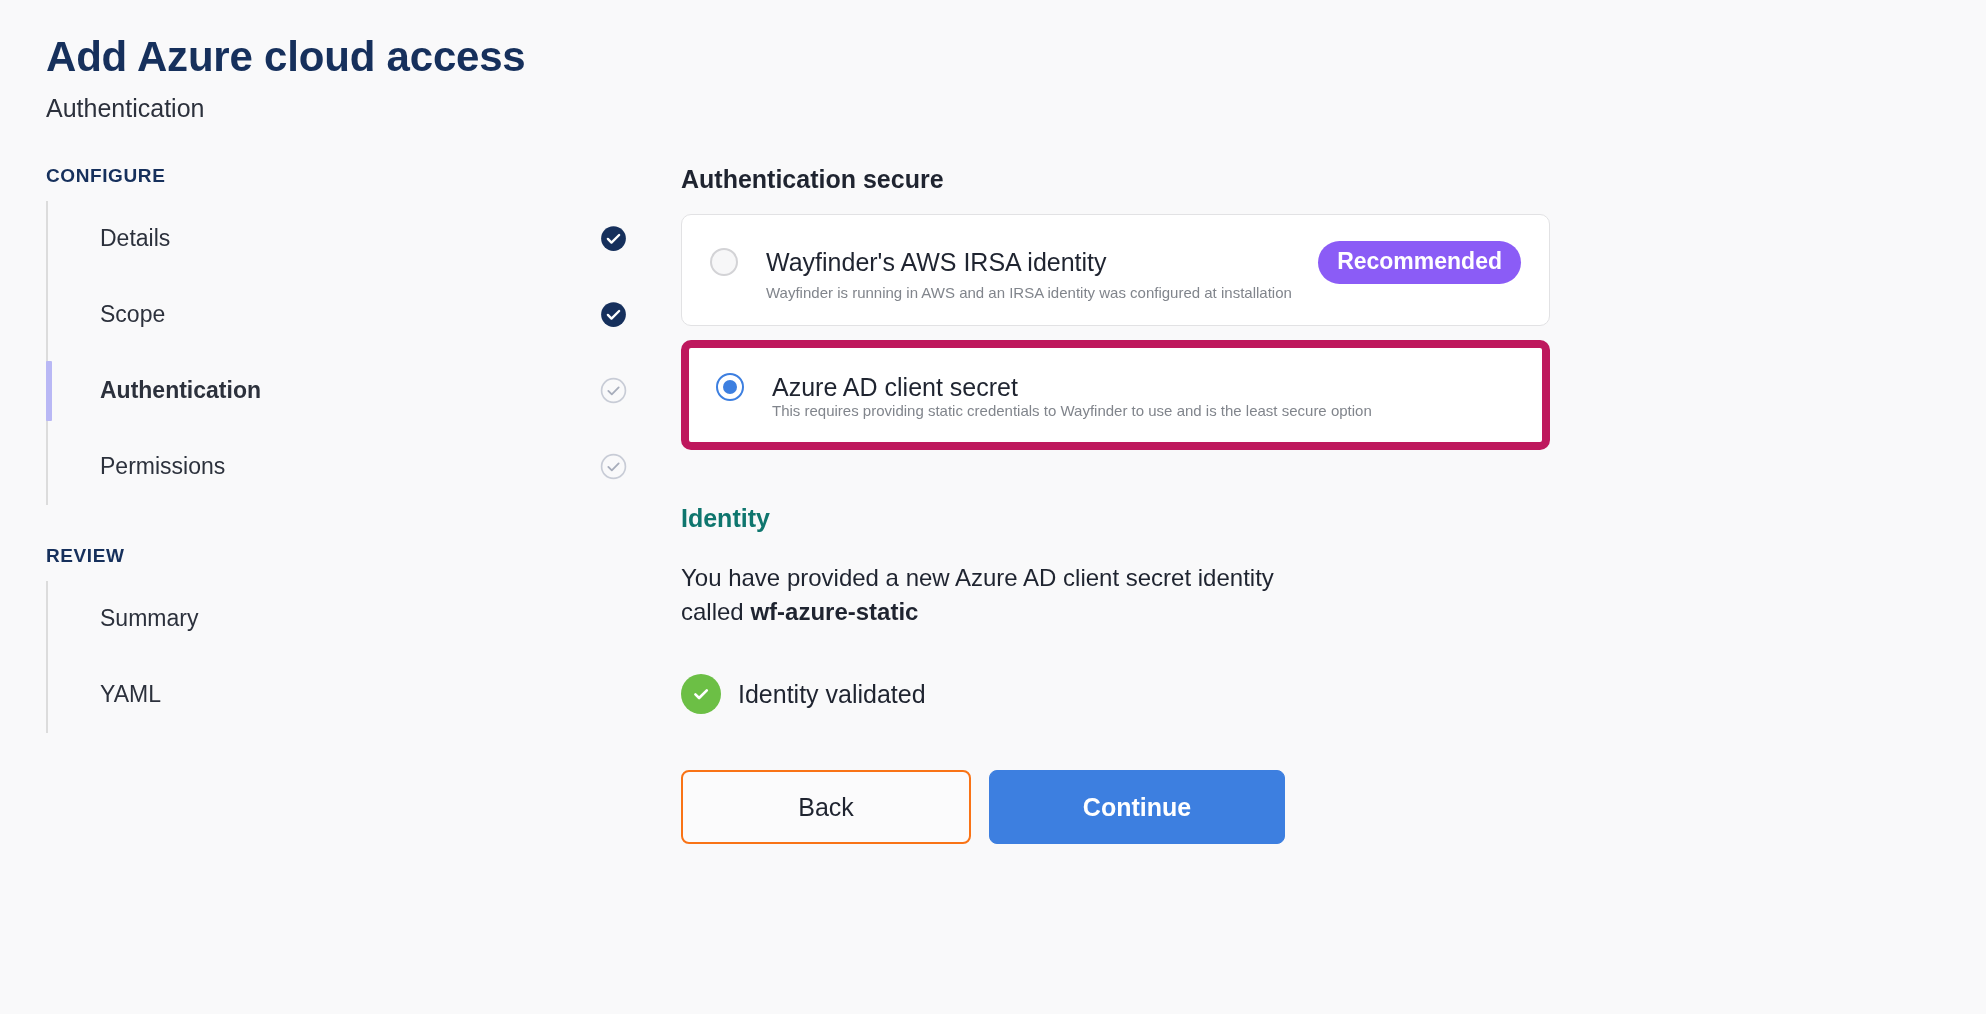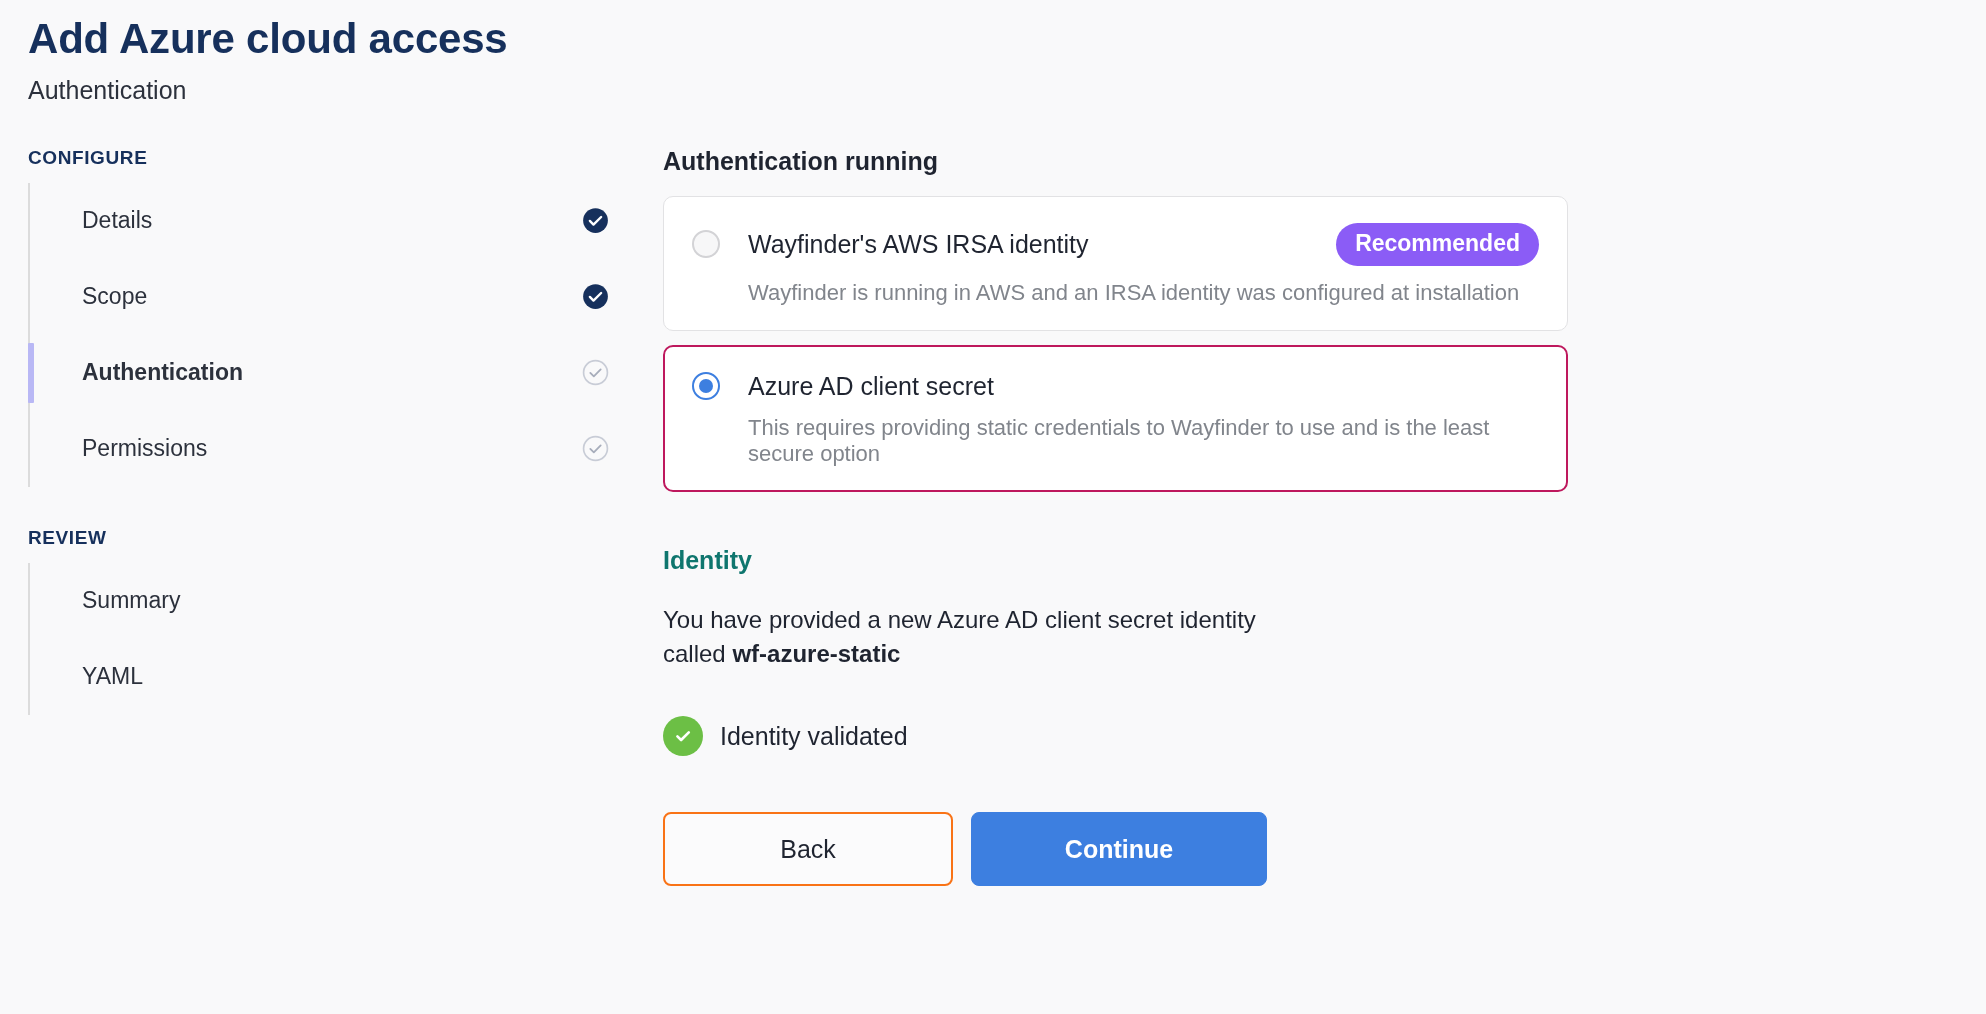--- a/index.html
+++ b/index.html
@@ -10,21 +10,21 @@
     background: #f9f9fa;
     font-family: "Liberation Sans", sans-serif;
     color: #1f2430;
     overflow: hidden;
   }
 
   .page {
     position: relative;
     width: 1594px;
     height: 1014px;
-    padding: 0;
+    padding: 18px;
   }
 
   
   .header { padding: 14px 0 0 28px; }
 
   .page-title {
     font-size: 42px;
     line-height: 1.18;
     font-weight: 700;
     color: #16305c;
@@ -116,21 +116,21 @@
 
   .option-card {
     background: #ffffff;
     border: 1px solid #e2e2e4;
     border-radius: 10px;
     padding: 26px 28px 24px 28px;
     cursor: pointer;
   }
   .option-card + .option-card { margin-top: 14px; }
   .option-card.is-selected {
-    border: 2px solid #be185d;
+    border: 8px solid #be185d;
     padding: 25px 27px 23px 27px;
   }
 
   .option-row {
     display: flex;
     align-items: center;
   }
 
   .radio {
     width: 28px; height: 28px;
@@ -165,23 +165,22 @@
     background: #8b5cf6;
     color: #ffffff;
     font-size: 23px;
     font-weight: 700;
     border-radius: 999px;
     padding: 7px 19px 9px 19px;
     white-space: nowrap;
   }
 
   .option-desc {
-    margin-top: 14px;
     margin-left: 56px;
-    font-size: 22px;
+    font-size: 15px;
     color: #81858c;
     font-weight: 400;
   }
 
   
   .identity-block { margin-top: 54px; }
 
   .identity-title {
     font-size: 25px;
     font-weight: 700;
@@ -344,21 +343,21 @@
             <span class="nav-label">YAML</span>
           </div>
 
         </div>
       </div>
 
     </div>
 
     <div class="main">
 
-      <div class="section-title">Authentication running</div>
+      <div class="section-title">Authentication secure</div>
 
       <div class="option-card">
         <div class="option-row">
           <span class="radio"></span>
           <span class="option-label">Wayfinder's AWS IRSA identity</span>
           <span class="badge">Recommended</span>
         </div>
         <div class="option-desc">Wayfinder is running in AWS and an IRSA identity was configured at installation</div>
       </div>
 

